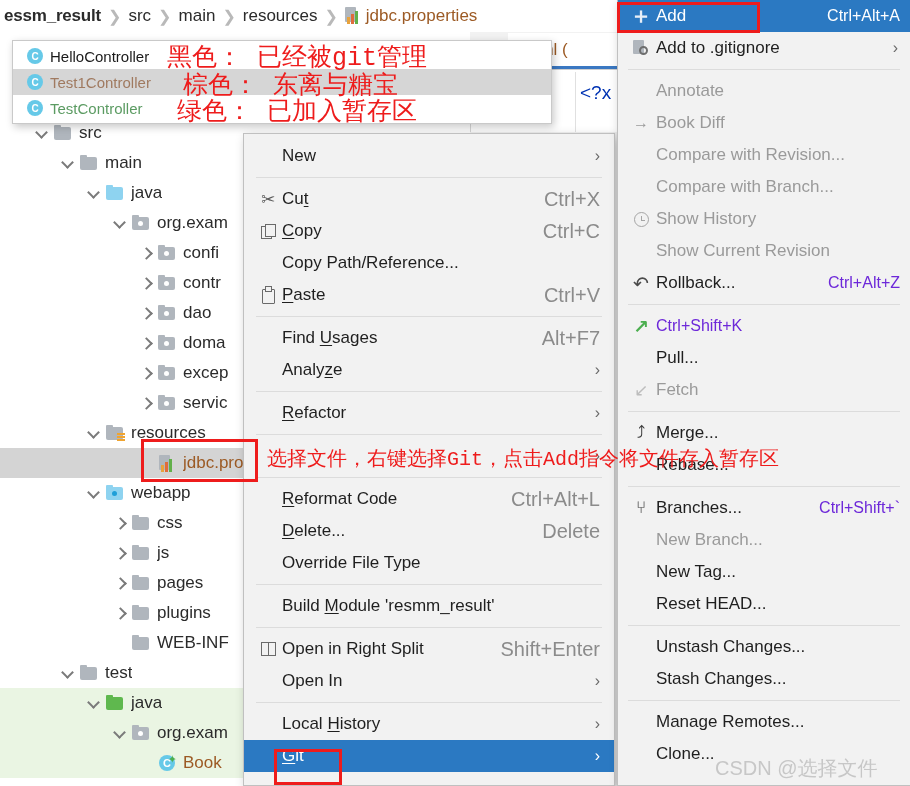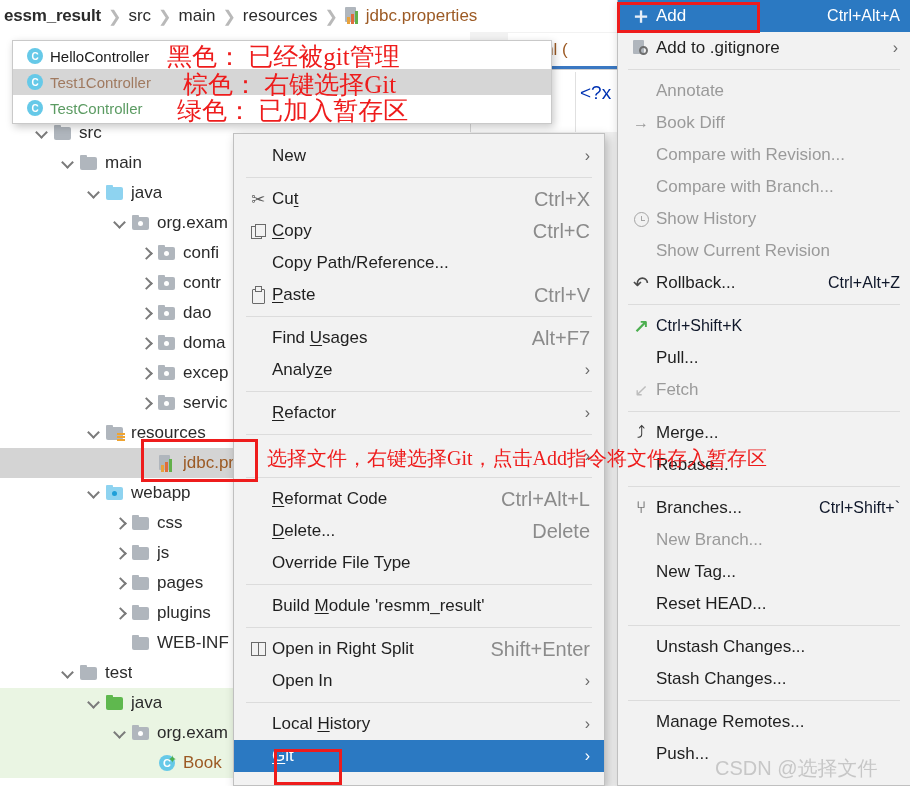--- a/index.html
+++ b/index.html
@@ -144,21 +144,21 @@
     width:16px;height:16px;flex:0 0 16px;margin-right:7px;border-radius:50%;
     background:#66c9e8;color:#ffffff;font-size:10px;font-weight:bold;
     display:flex;align-items:center;justify-content:center;
   }
   .ac-black{color:#1a1a1a;}
   .ac-brown{color:#a07a60;}
   .ac-green{color:#5b9b62;text-align:center;}
 
   
   #ctxmenu{
-    position:absolute;left:233px;top:133px;width:372px;height:653px;
+    position:absolute;left:243px;top:133px;width:372px;height:653px;
     background:#f2f2f2;border:1px solid #c0c0c0;
     box-shadow:3px 4px 10px rgba(0,0,0,0.25);
     box-sizing:border-box;padding:6px 0 0 0;
   }
   .mi{
     position:relative;height:32px;display:flex;align-items:center;
     padding-left:10px;font-size:17px;color:#1f1f1f;white-space:nowrap;
   }
   .mi.sel{background:#2b79c2;color:#ffffff;}
   .mi .mic{width:28px;flex:0 0 28px;display:flex;align-items:center;justify-content:center;
@@ -190,21 +190,21 @@
     box-shadow:3px 4px 10px rgba(0,0,0,0.25);
     box-sizing:border-box;
   }
   .gi{
     position:relative;height:32px;display:flex;align-items:center;
     padding-left:8px;font-size:17px;color:#1f1f1f;white-space:nowrap;
   }
   .gi.sel{background:#2b79c2;color:#ffffff;}
   .gi .gic{width:30px;flex:0 0 30px;display:flex;align-items:center;justify-content:center;font-size:17px;}
   .gi .glab{flex:1 1 auto;}
-  .gi .gacc{color:#0f172a;font-size:16px;padding-right:10px;}
+  .gi .gacc{color:#6d28d9;font-size:16px;padding-right:10px;}
   .gi.sel .gacc{color:#ffffff;}
   .gi .garr{position:absolute;right:12px;top:50%;transform:translateY(-50%);font-size:16px;color:#6b6b6b;}
   .gi.disabled{color:#9a9a9a;}
   .gsep{height:1px;background:#dcdcdc;margin:5px 10px 5px 10px;}
 
   .gl-plus{color:#9a9a9a;font-size:22px;font-weight:bold;line-height:1;}
   .gi.sel .gl-plus{color:#e6eef7;}
   .gl-ignore{position:relative;width:16px;height:17px;}
   .gl-ignore::before{content:"";position:absolute;left:0;top:0;width:11px;height:14px;background:#b0b6bd;border-radius:1px;}
   .gl-ignore::after{content:"";position:absolute;left:6px;top:6px;width:9px;height:9px;border:2px solid #6e6e6e;border-radius:50%;box-sizing:border-box;}
@@ -214,21 +214,21 @@
   .gl-clock::after{content:"";position:absolute;left:6px;top:7px;width:4px;height:1.5px;background:#a5a5a5;}
   .gl-rollback{font-size:19px;color:#4a4a4a;}
   .gl-push{color:#4caf50;font-size:19px;font-weight:bold;}
   .gl-fetch{color:#bdbdbd;font-size:17px;}
   .gl-merge{color:#3a3a3a;font-size:17px;}
   .gl-branch{color:#3a3a3a;font-size:17px;}
 
   
   .ann{
     position:absolute;color:#ee1c1c;white-space:nowrap;
-    font-family:Liberation Serif, serif;
+    font-family:Liberation Mono, monospace;
     text-align:right;
   }
   #ann-legend-1{left:167px;top:40px;font-size:25px;}
   #ann-legend-2{left:183px;top:68px;font-size:25px;}
   #ann-legend-3{left:177px;top:94px;font-size:25px;}
   #ann-bottom{left:267px;top:445px;font-size:20px;}
 
   .redbox{position:absolute;border:3px solid #ee1c1c;box-sizing:border-box;}
   #box-add{left:617px;top:2px;width:143px;height:31px;}
   #box-git{left:274px;top:749px;width:68px;height:36px;}
@@ -711,26 +711,26 @@
       <span class="gic"></span>
       <span class="glab">Stash Changes...</span>
     </div>
     <div class="gsep"></div>
     <div class="gi">
       <span class="gic"></span>
       <span class="glab">Manage Remotes...</span>
     </div>
     <div class="gi">
       <span class="gic"></span>
-      <span class="glab">Push...</span>
+      <span class="glab">Clone...</span>
     </div>
   </div>
 
 <div class="ann" id="ann-legend-1">黑色： 已经被git管理</div>
-<div class="ann" id="ann-legend-2">棕色： 右键选择Git</div>
+<div class="ann" id="ann-legend-2">棕色： 东离与糖宝</div>
 <div class="ann" id="ann-legend-3">绿色： 已加入暂存区</div>
 <div class="ann" id="ann-bottom">选择文件，右键选择Git，点击Add指令将文件存入暂存区</div>
 
 <div class="redbox" id="box-jdbc"></div>
 <div class="redbox" id="box-git"></div>
 <div class="redbox" id="box-add"></div>
 
 <div id="watermark">CSDN @选择文件</div>
 
 </body></html>

